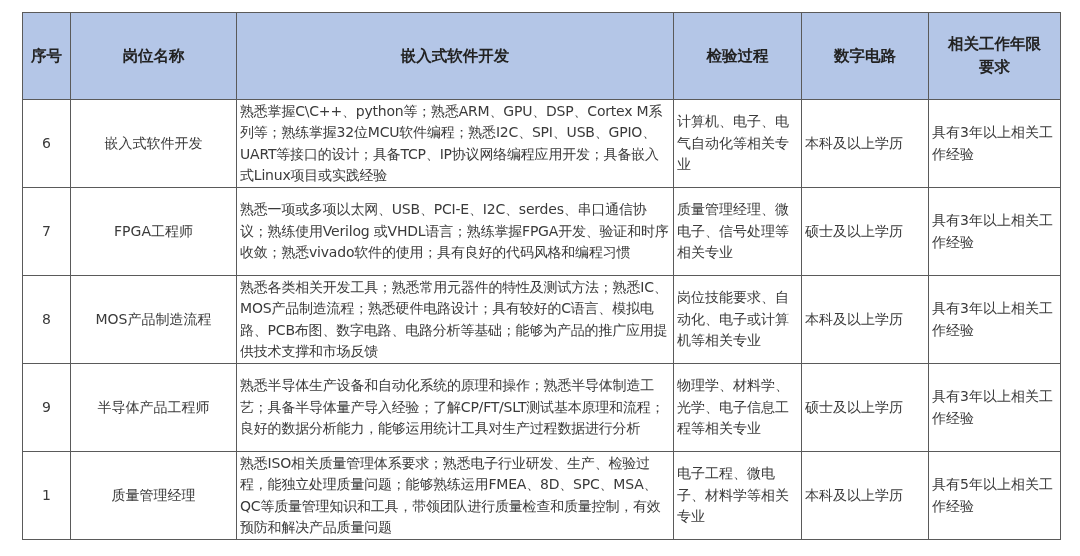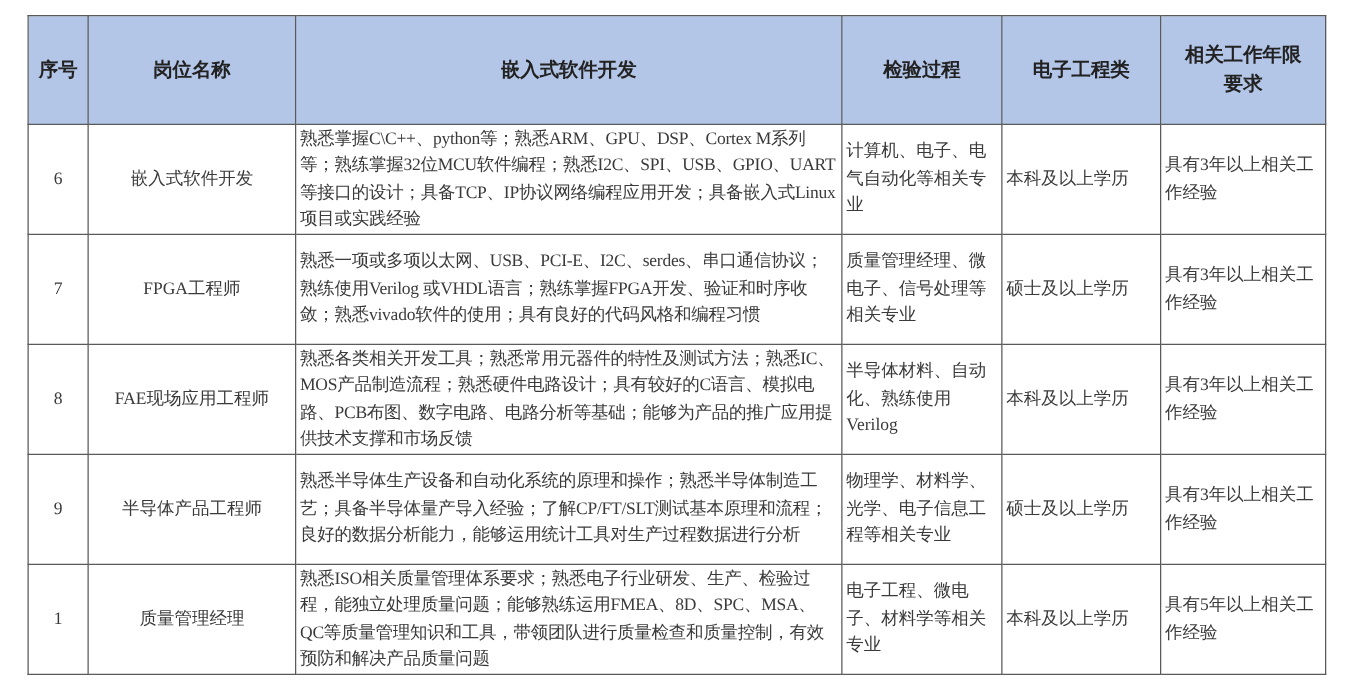--- a/index.html
+++ b/index.html
@@ -1,19 +1,19 @@
 <!DOCTYPE html>
 <html><head>
 <meta charset="utf-8">
 <style>
   html, body { margin:0; padding:0; background:#ffffff; }
   body { width:1080px; height:556px; position:relative; overflow:hidden;
          font-family:"DejaVu Sans","Liberation Sans",sans-serif; color:#333333; }
   table.jobs { position:absolute; left:22px; top:12px; border-collapse:collapse;
-               table-layout:fixed; width:1038px;font-family:Liberation Serif, serif; }
+               table-layout:fixed; width:1038px; }
   table.jobs td, table.jobs th { border:1.5px solid #5a5a5a; padding:0 3px; }
   table.jobs th { background:#b4c6e7; font-weight:bold; font-size:15.5px; color:#222;
                   text-align:center; height:86px; line-height:23px; }
   table.jobs td { font-size:14px; line-height:21.5px; color:#3a3a3a; vertical-align:middle; }
   td.c-center { text-align:center; }
   td.c-left { text-align:left; }
   td.skills { letter-spacing:-0.2px; }
   tr.row { height:88px; }
 </style>
 </head>
@@ -27,21 +27,21 @@
     <col style="width:128px">
     <col style="width:127px">
     <col style="width:132px">
   </colgroup>
   <thead>
     <tr>
       <th>序号</th>
       <th>岗位名称</th>
       <th>嵌入式软件开发</th>
       <th>检验过程</th>
-      <th>电子工程类</th>
+      <th>数字电路</th>
       <th style="padding:0 14px;">相关工作年限要求</th>
     </tr>
   </thead>
   <tbody>
     <tr class="row">
       <td class="c-center">6</td>
       <td class="c-center">嵌入式软件开发</td>
       <td class="c-left skills">熟悉掌握C\C++、python等；熟悉ARM、GPU、DSP、Cortex M系列等；熟练掌握32位MCU软件编程；熟悉I2C、SPI、USB、GPIO、UART等接口的设计；具备TCP、IP协议网络编程应用开发；具备嵌入式Linux项目或实践经验</td>
       <td class="c-left">计算机、电子、电气自动化等相关专业</td>
       <td class="c-left">本科及以上学历</td>
@@ -50,23 +50,23 @@
     <tr class="row">
       <td class="c-center">7</td>
       <td class="c-center">FPGA工程师</td>
       <td class="c-left skills">熟悉一项或多项以太网、USB、PCI-E、I2C、serdes、串口通信协议；熟练使用Verilog 或VHDL语言；熟练掌握FPGA开发、验证和时序收敛；熟悉vivado软件的使用；具有良好的代码风格和编程习惯</td>
       <td class="c-left">质量管理经理、微电子、信号处理等相关专业</td>
       <td class="c-left">硕士及以上学历</td>
       <td class="c-left">具有3年以上相关工作经验</td>
     </tr>
     <tr class="row">
       <td class="c-center">8</td>
-      <td class="c-center">FAE现场应用工程师</td>
+      <td class="c-center">MOS产品制造流程</td>
       <td class="c-left skills">熟悉各类相关开发工具；熟悉常用元器件的特性及测试方法；熟悉IC、MOS产品制造流程；熟悉硬件电路设计；具有较好的C语言、模拟电路、PCB布图、数字电路、电路分析等基础；能够为产品的推广应用提供技术支撑和市场反馈</td>
-      <td class="c-left">半导体材料、自动化、熟练使用Verilog</td>
+      <td class="c-left">岗位技能要求、自动化、电子或计算机等相关专业</td>
       <td class="c-left">本科及以上学历</td>
       <td class="c-left">具有3年以上相关工作经验</td>
     </tr>
     <tr class="row">
       <td class="c-center">9</td>
       <td class="c-center">半导体产品工程师</td>
       <td class="c-left skills">熟悉半导体生产设备和自动化系统的原理和操作；熟悉半导体制造工艺；具备半导体量产导入经验；了解CP/FT/SLT测试基本原理和流程；良好的数据分析能力，能够运用统计工具对生产过程数据进行分析</td>
       <td class="c-left">物理学、材料学、光学、电子信息工程等相关专业</td>
       <td class="c-left">硕士及以上学历</td>
       <td class="c-left">具有3年以上相关工作经验</td>

